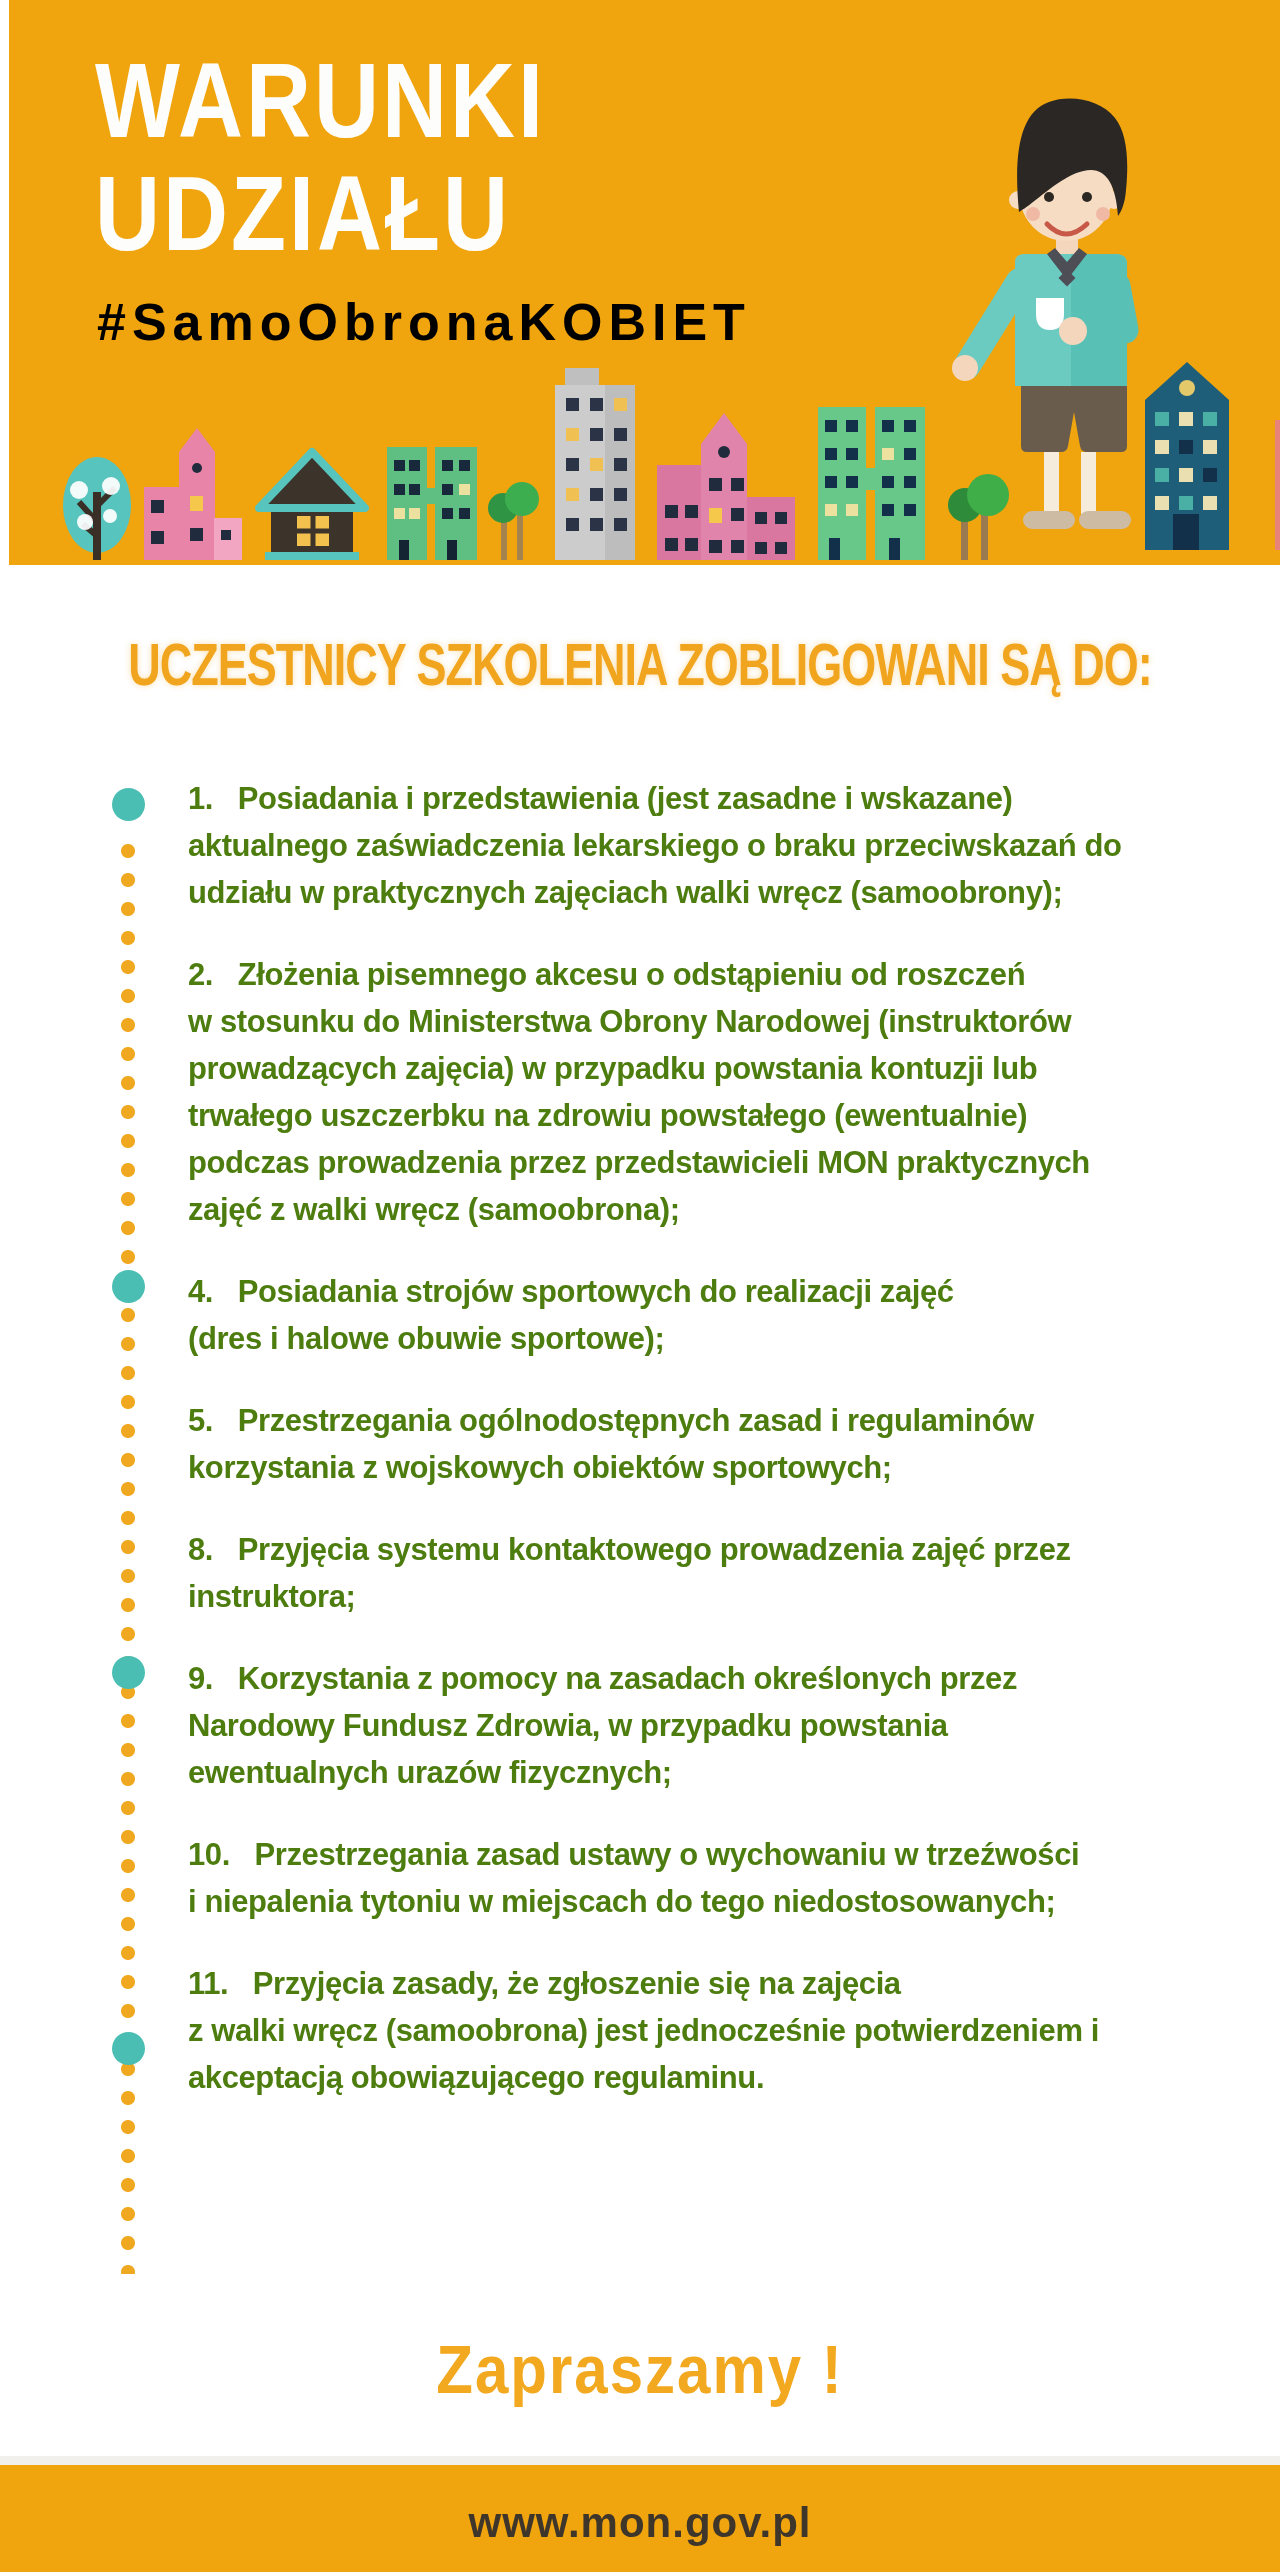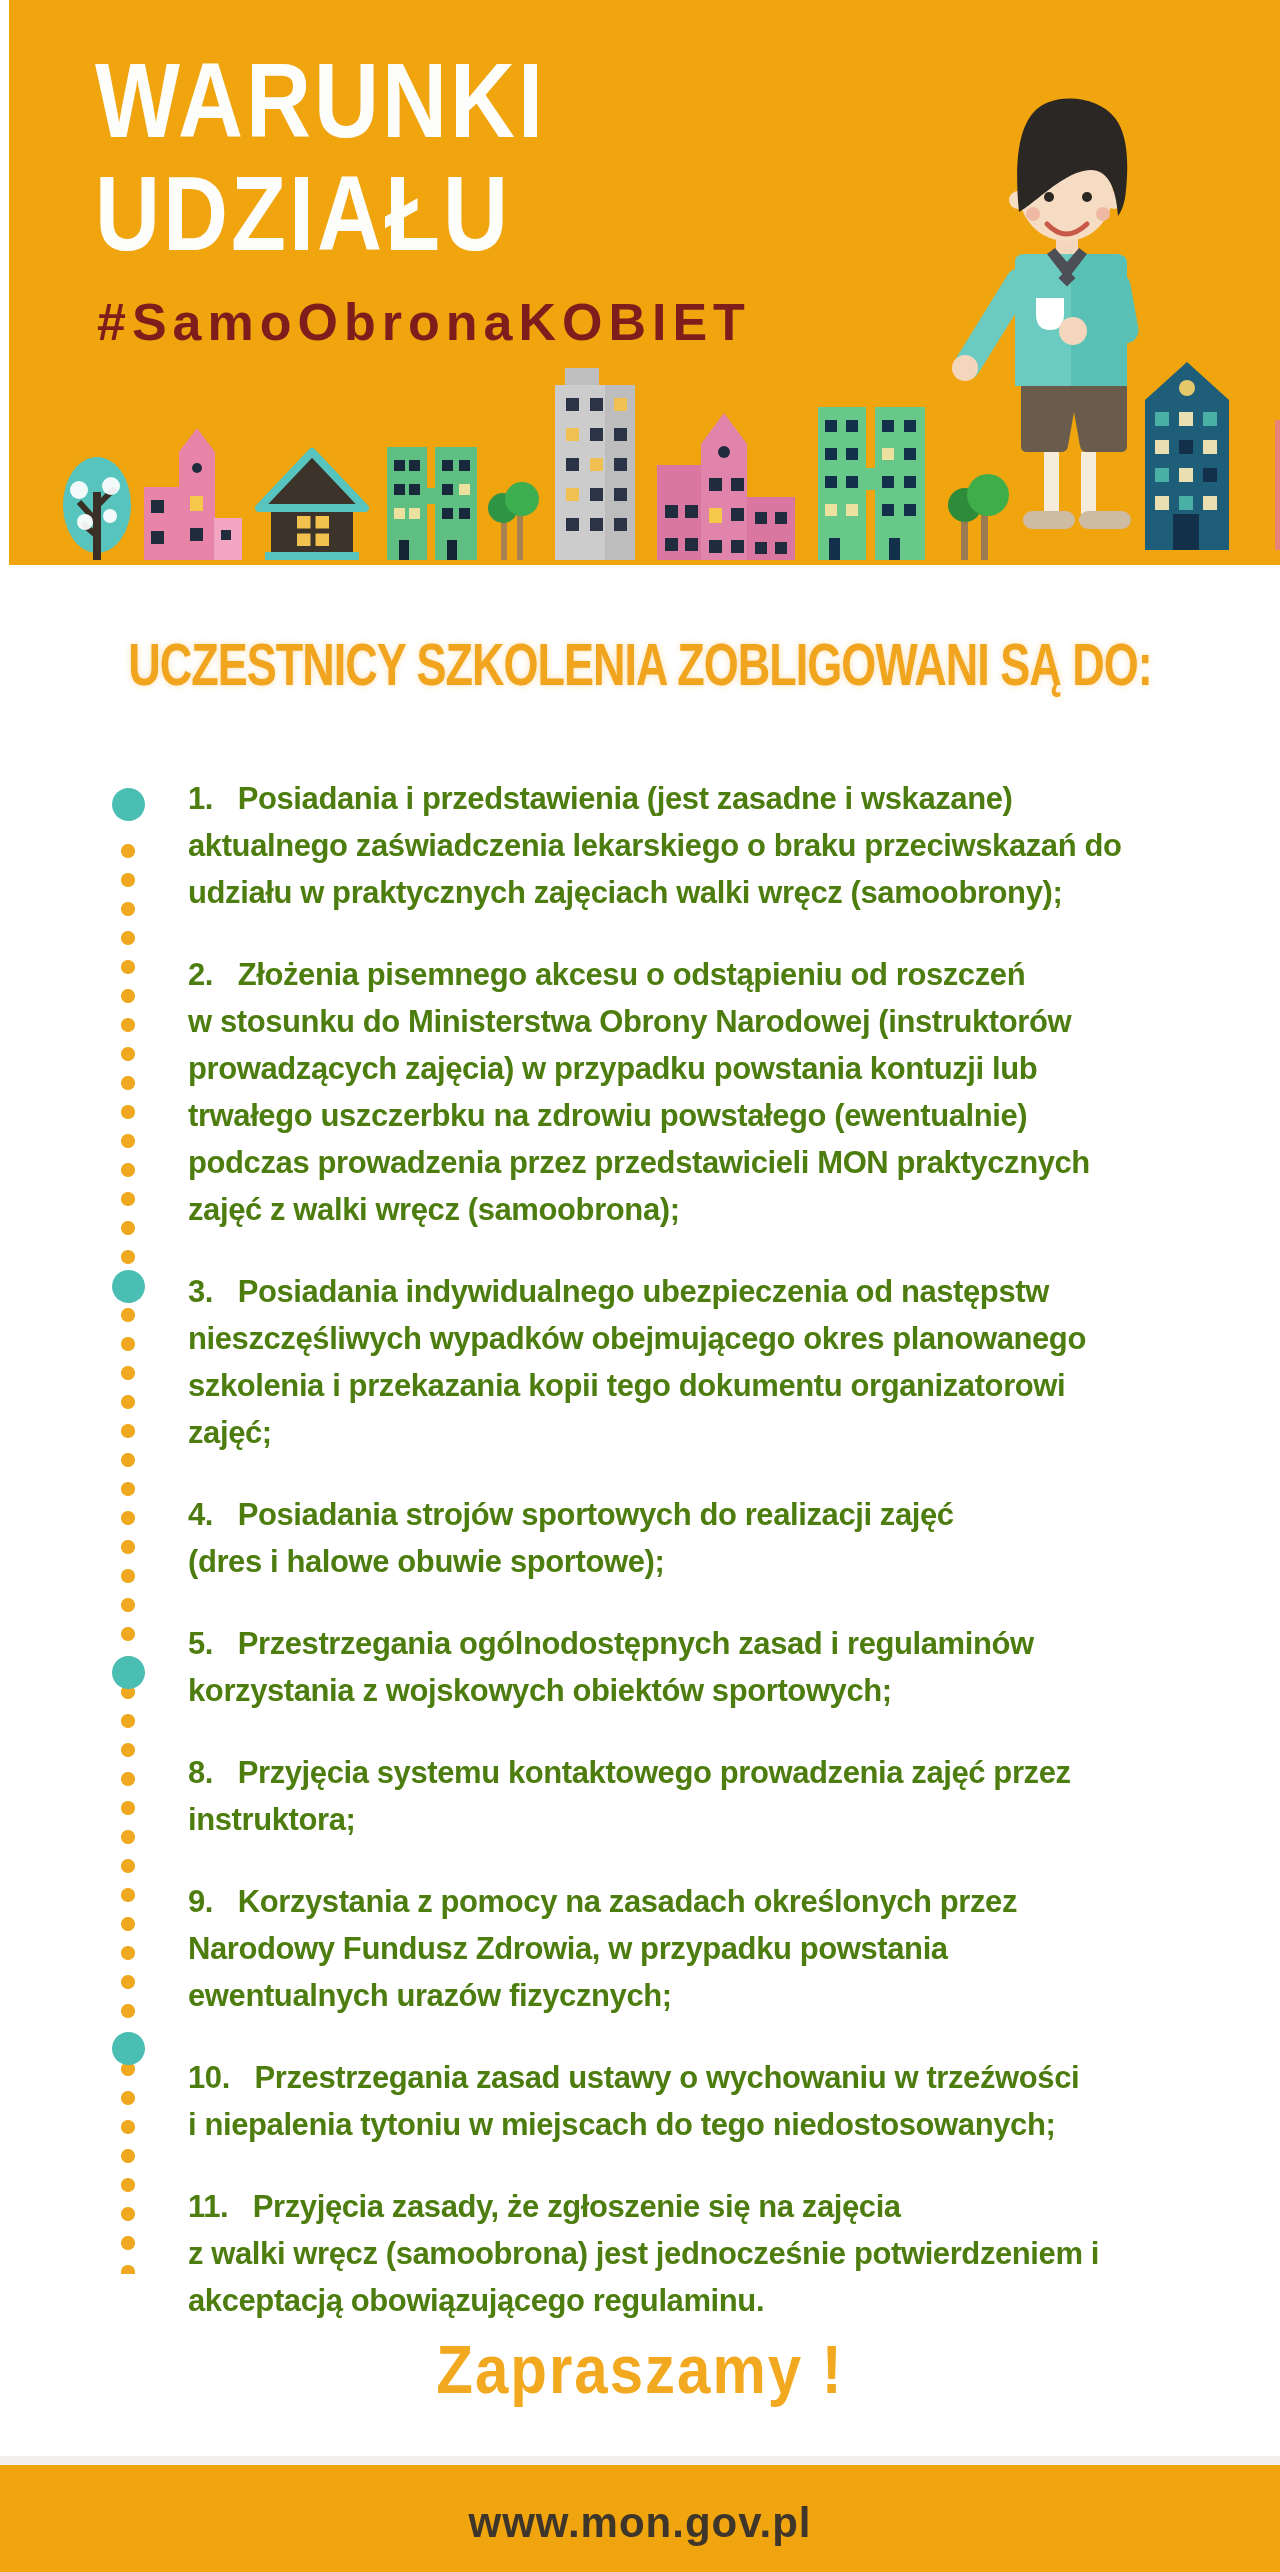--- a/index.html
+++ b/index.html
@@ -11,21 +11,21 @@
   
   .hero { position:absolute; top:0; left:0; width:1280px; height:565px; background:#F0A40D;margin-left:9px; }
   .hero-title {
     position:absolute; left:86px; top:44px; margin:0;
     font-size:90px; line-height:96px; font-weight:bold; color:#FDFDFB;
     letter-spacing:3px; white-space:pre-line;
     transform:scaleY(1.18); transform-origin:left top;
   }
   .hashtag {
     position:absolute; left:88px; top:292px;
-    font-size:52px; font-weight:bold; color:#7f1d1d; letter-spacing:6px;
+    font-size:52px; font-weight:bold; color:#000000; letter-spacing:6px;
   }
   .skyline { position:absolute; left:0; bottom:0; width:1280px; height:565px; display:block; }
 
   
   .section-heading {
     position:absolute; top:632px; left:0; width:1280px; margin:0; text-align:center;
     font-size:45px; font-weight:bold; color:#F1A41E; letter-spacing:-1px; white-space:nowrap;
     transform:scaleY(1.3); transform-origin:center top;
     text-shadow:0 0 6px rgba(241,166,30,0.35);
   }
@@ -272,24 +272,20 @@
   <div class="list">
     <div class="list-item">1.&nbsp;&nbsp;&nbsp;Posiadania i przedstawienia (jest zasadne i wskazane)
 aktualnego zaświadczenia lekarskiego o braku przeciwskazań do
 udziału w praktycznych zajęciach walki wręcz (samoobrony);</div>
     <div class="list-item">2.&nbsp;&nbsp;&nbsp;Złożenia pisemnego akcesu o odstąpieniu od roszczeń
 w stosunku do Ministerstwa Obrony Narodowej (instruktorów
 prowadzących zajęcia) w przypadku powstania kontuzji lub
 trwałego uszczerbku na zdrowiu powstałego (ewentualnie)
 podczas prowadzenia przez przedstawicieli MON praktycznych
 zajęć z walki wręcz (samoobrona);</div>
-    <div class="list-item">3.&nbsp;&nbsp;&nbsp;Posiadania indywidualnego ubezpieczenia od następstw
-nieszczęśliwych wypadków obejmującego okres planowanego
-szkolenia i przekazania kopii tego dokumentu organizatorowi
-zajęć;</div>
     <div class="list-item">4.&nbsp;&nbsp;&nbsp;Posiadania strojów sportowych do realizacji zajęć
 (dres i halowe obuwie sportowe);</div>
     <div class="list-item">5.&nbsp;&nbsp;&nbsp;Przestrzegania ogólnodostępnych zasad i regulaminów
 korzystania z wojskowych obiektów sportowych;</div>
     <div class="list-item">8.&nbsp;&nbsp;&nbsp;Przyjęcia systemu kontaktowego prowadzenia zajęć przez
 instruktora;</div>
     <div class="list-item">9.&nbsp;&nbsp;&nbsp;Korzystania z pomocy na zasadach określonych przez
 Narodowy Fundusz Zdrowia, w przypadku powstania
 ewentualnych urazów fizycznych;</div>
     <div class="list-item">10.&nbsp;&nbsp;&nbsp;Przestrzegania zasad ustawy o wychowaniu w trzeźwości

